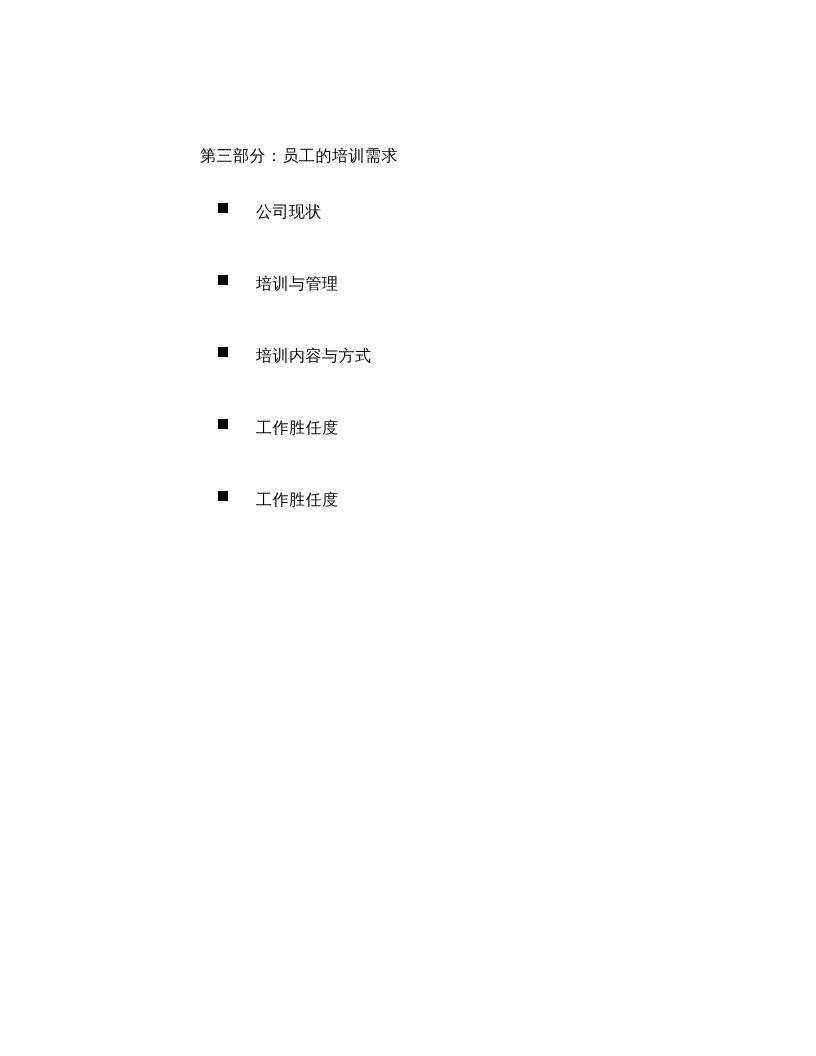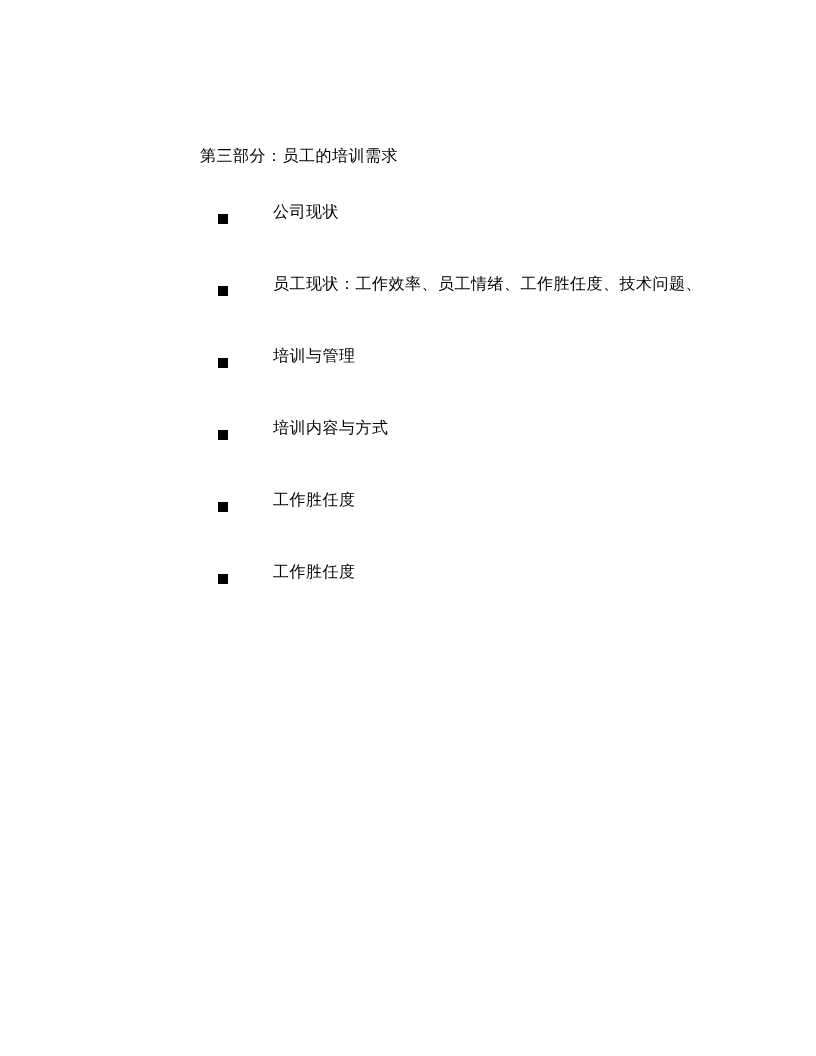--- a/index.html
+++ b/index.html
@@ -20,22 +20,21 @@
     .heading {
       line-height: 24px;
       letter-spacing: 0.5px;
     }
     .list {
       list-style: none;
     }
     .list-item {
       line-height: 24px;
       display: flex;
-      align-items: flex-end;
-      gap: 17px;
+      align-items: center;
     }
     .bullet {
       display: inline-block;
       width: 10px;
       height: 10px;
       background: #000000;
       margin-top: 7px;
       margin-left: 2px;
       margin-right: 12px;
       flex-shrink: 0;
@@ -48,24 +47,20 @@
 <body>
 
 <div class="heading">第三部分：员工的培训需求</div>
 <ul class="list">
   <li class="list-item">
     <span class="bullet"></span>
     <span class="item-text">公司现状</span>
   </li>
   <li class="list-item">
     <span class="bullet"></span>
-    <span class="item-text">员工现状：工作效率、员工情绪、工作胜任度、技术问题、</span>
-  </li>
-  <li class="list-item">
-    <span class="bullet"></span>
     <span class="item-text">培训与管理</span>
   </li>
   <li class="list-item">
     <span class="bullet"></span>
     <span class="item-text">培训内容与方式</span>
   </li>
   <li class="list-item">
     <span class="bullet"></span>
     <span class="item-text">工作胜任度</span>
   </li>

